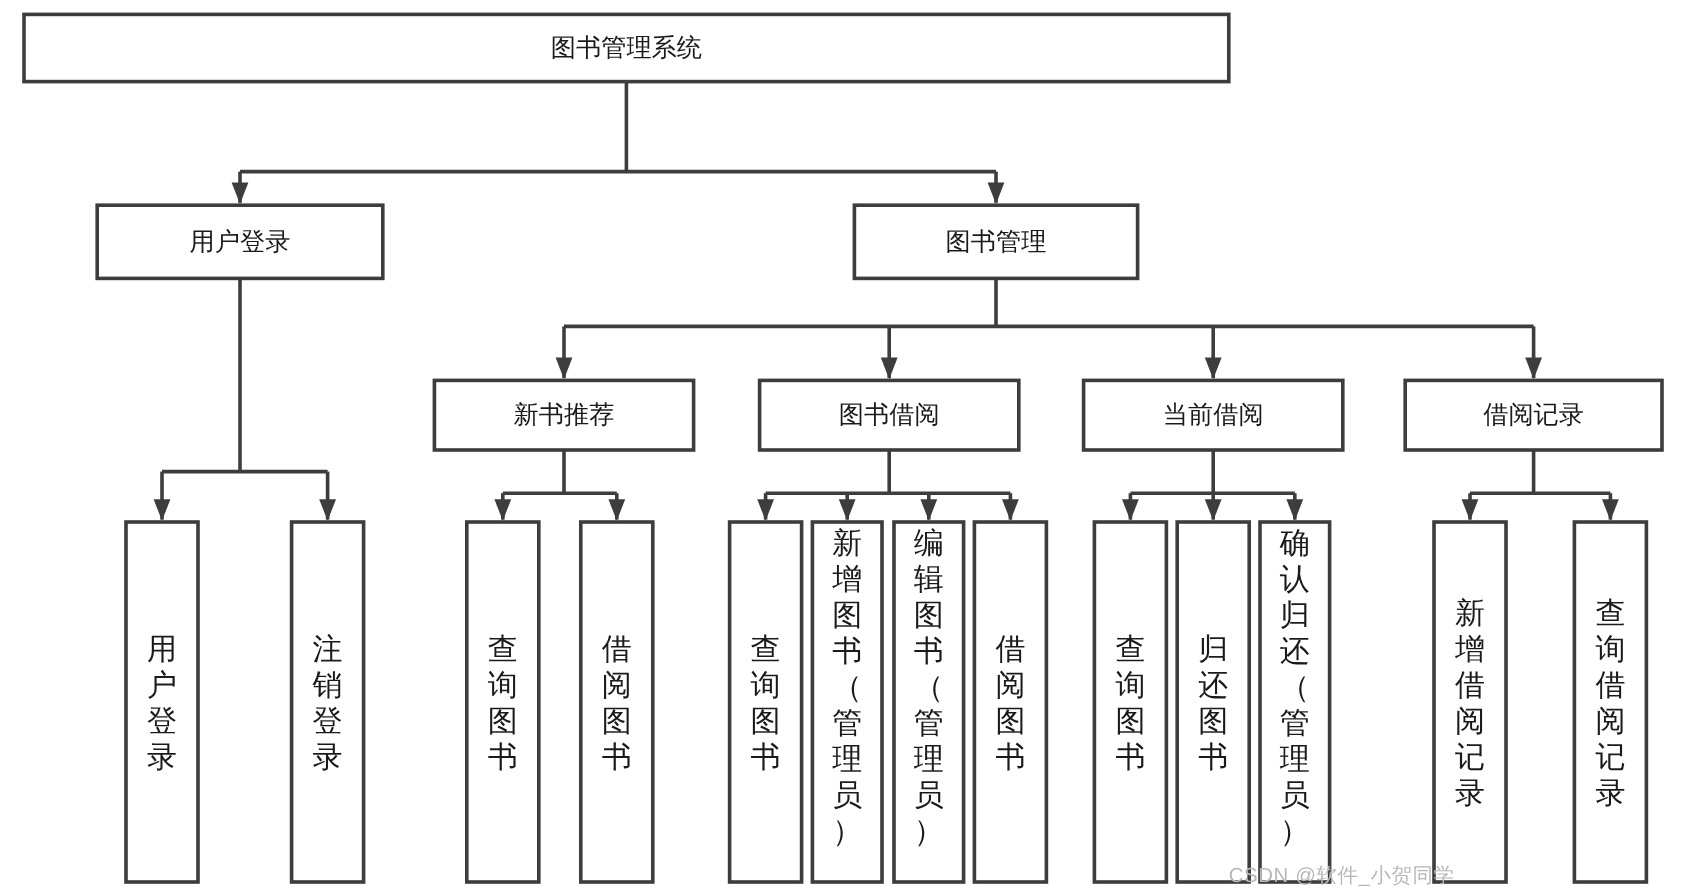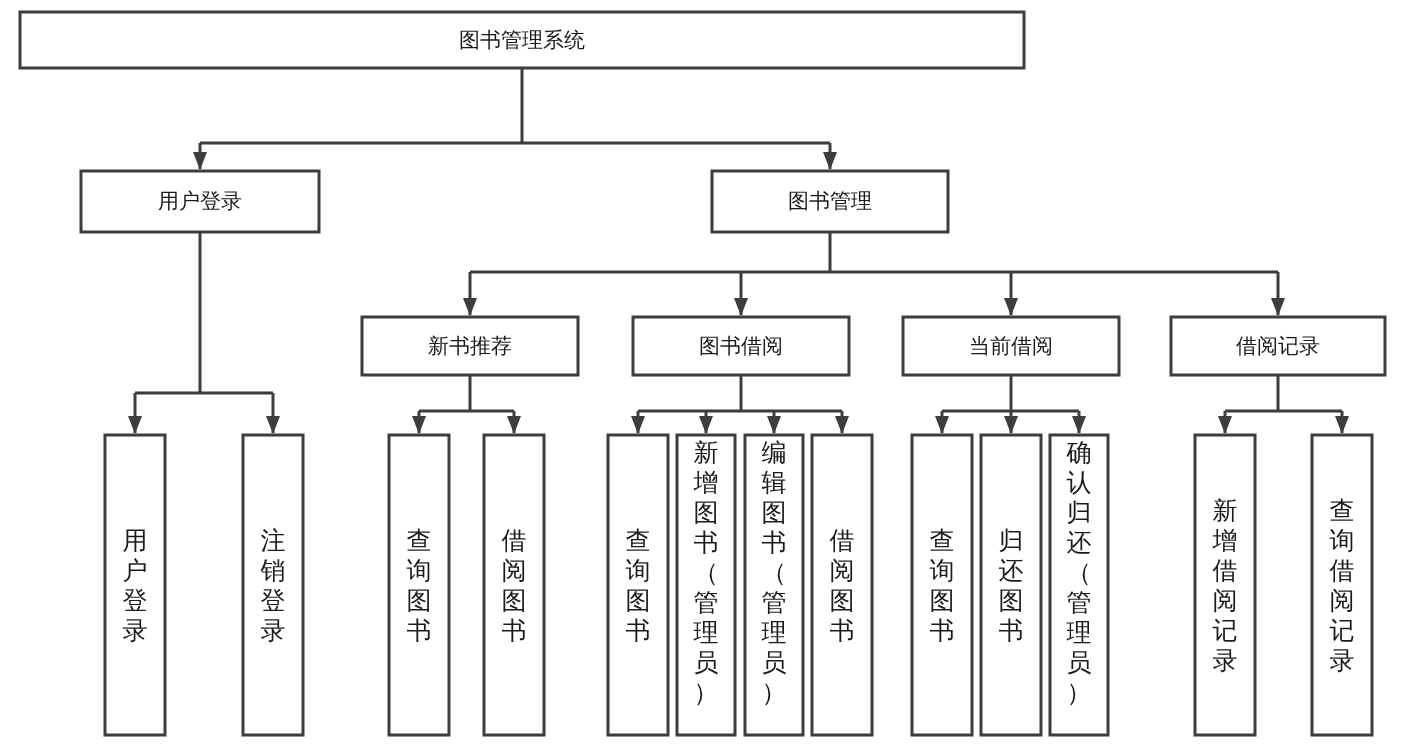--- a/index.html
+++ b/index.html
@@ -205,13 +205,14 @@
         <g>
           <rect x="1195" y="435" width="60" height="300" class="node-box"></rect>
           <text x="1225" y="0" class="node-label-v"><tspan x="1225" y="519">新</tspan><tspan x="1225" y="549">增</tspan><tspan x="1225" y="579">借</tspan><tspan x="1225" y="609">阅</tspan><tspan x="1225" y="639">记</tspan><tspan x="1225" y="669">录</tspan></text>
         </g>
         <g>
           <rect x="1312" y="435" width="60" height="300" class="node-box"></rect>
           <text x="1342" y="0" class="node-label-v"><tspan x="1342" y="519">查</tspan><tspan x="1342" y="549">询</tspan><tspan x="1342" y="579">借</tspan><tspan x="1342" y="609">阅</tspan><tspan x="1342" y="639">记</tspan><tspan x="1342" y="669">录</tspan></text>
         </g>
       </g>
   </svg>
+  <div class="watermark">CSDN @软件_小贺同学</div>
 </div>
 
 </body></html>

